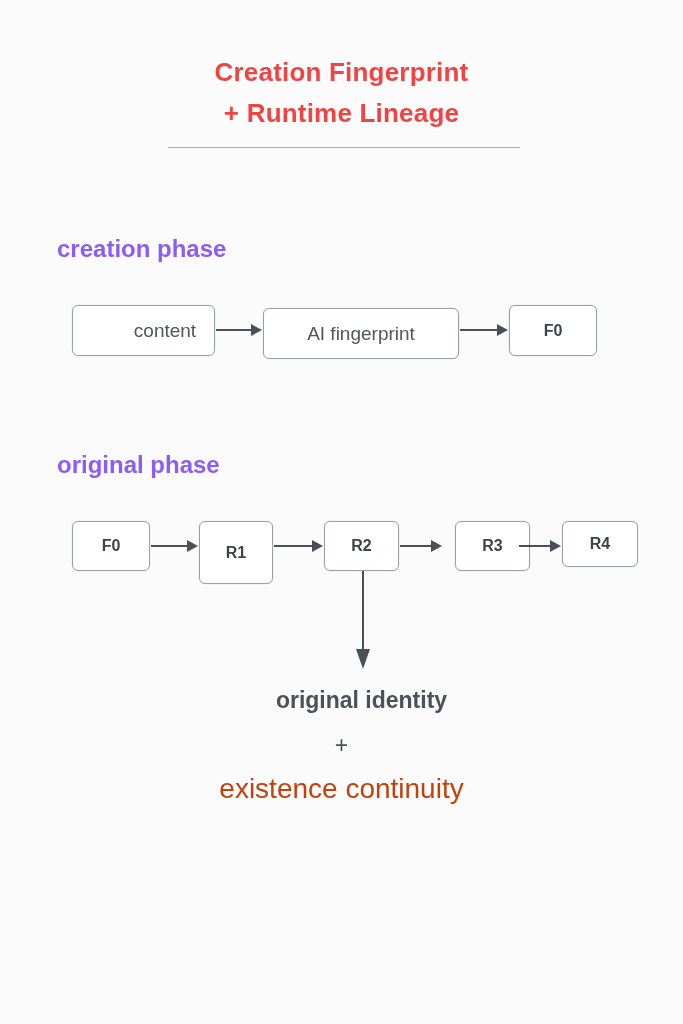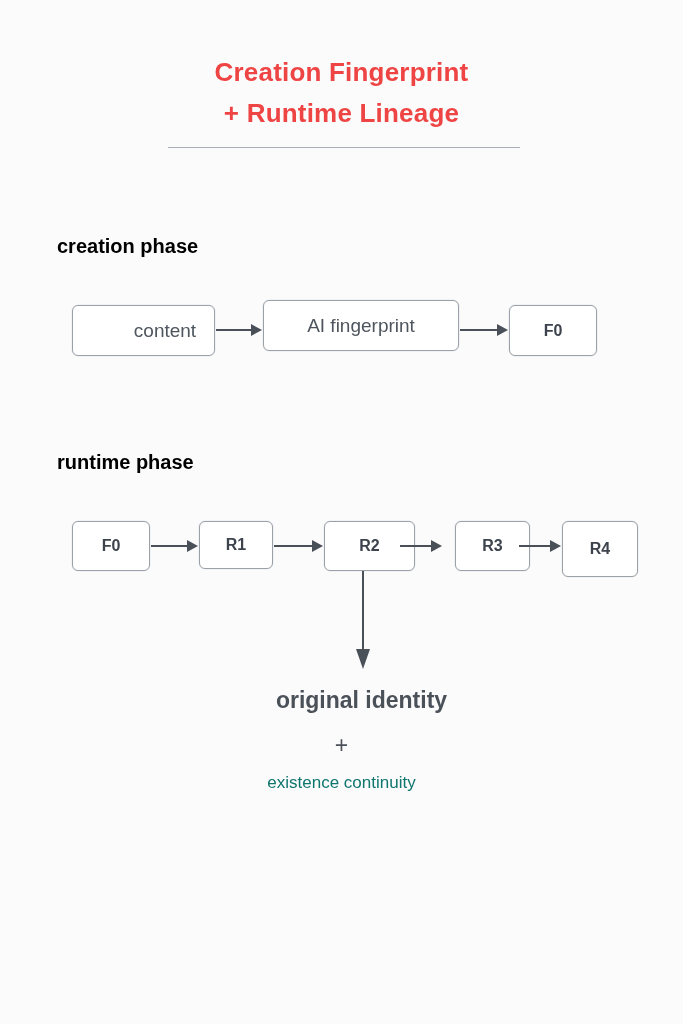--- a/index.html
+++ b/index.html
@@ -42,23 +42,23 @@
     left: 168px;
     top: 147px;
     width: 352px;
     height: 1px;
     background: #a9aeb5;
   }
 
   
   .section-label {
     position: absolute;
-    font-size: 20px;
-    font-weight: bold;
-    color: #000000;
+    font-size: 24px;
+    font-weight: bold;
+    color: #8b5cf6;
     white-space: nowrap;
   }
   #label-creation { left: 57px; top: 235px; }
   #label-runtime  { left: 57px; top: 451px; }
 
   
   .node {
     position: absolute;
     box-sizing: border-box;
     background: #ffffff;
@@ -77,29 +77,29 @@
     color: #4e555e;
   }
   .node.code {
     font-size: 16px;
     font-weight: bold;
     color: #3c434c;
   }
 
   
   #node-content     { left: 72px;  top: 305px; width: 143px; height: 51px; padding-left: 43px; }
-  #node-fingerprint { left: 263px; top: 300px; width: 196px; height: 51px; }
+  #node-fingerprint { left: 263px; top: 308px; width: 196px; height: 51px; }
   #node-f0-creation { left: 509px; top: 305px; width: 88px;  height: 51px; }
 
   
   #node-f0-runtime { left: 72px;  top: 521px; width: 78px; height: 50px; }
-  #node-r1         { left: 199px; top: 521px; width: 74px; height: 48px; }
-  #node-r2         { left: 324px; top: 521px; width: 91px; height: 50px; }
+  #node-r1         { left: 199px; top: 521px; width: 74px; height: 63px; }
+  #node-r2         { left: 324px; top: 521px; width: 75px; height: 50px; }
   #node-r3         { left: 455px; top: 521px; width: 75px; height: 50px; }
-  #node-r4         { left: 562px; top: 521px; width: 76px; height: 56px; }
+  #node-r4         { left: 562px; top: 521px; width: 76px; height: 46px; }
 
   
   .h-arrow {
     position: absolute;
     height: 12px;
   }
   .h-arrow .shaft {
     position: absolute;
     left: 0;
     top: 5px;
@@ -185,23 +185,23 @@
     padding-left: 20px;
   }
   #outcome-plus {
     top: 732px;
     font-size: 23px;
     font-weight: normal;
     color: #4b5159;
   }
   #outcome-continuity {
     top: 773px;
-    font-size: 17px;
+    font-size: 28px;
     font-weight: normal;
-    color: #0f766e;
+    color: #c2410c;
   }
 </style>
 </head>
 <body>
 
 <div class="page">
 
   <div class="title-block">
     <div class="title-line">Creation Fingerprint</div>
     <div class="title-line">+ Runtime Lineage</div>
@@ -219,21 +219,21 @@
 
   <div class="node regular" id="node-fingerprint">AI fingerprint</div>
 
   <div class="h-arrow" id="arrow-fingerprint-f0">
     <div class="shaft"></div>
     <div class="head"></div>
   </div>
 
   <div class="node code" id="node-f0-creation">F0</div>
 
-  <div class="section-label" id="label-runtime">runtime phase</div>
+  <div class="section-label" id="label-runtime">original phase</div>
 
   <div class="node code" id="node-f0-runtime">F0</div>
 
   <div class="h-arrow" id="arrow-f0-r1">
     <div class="shaft"></div>
     <div class="head"></div>
   </div>
 
   <div class="node code" id="node-r1">R1</div>
 

